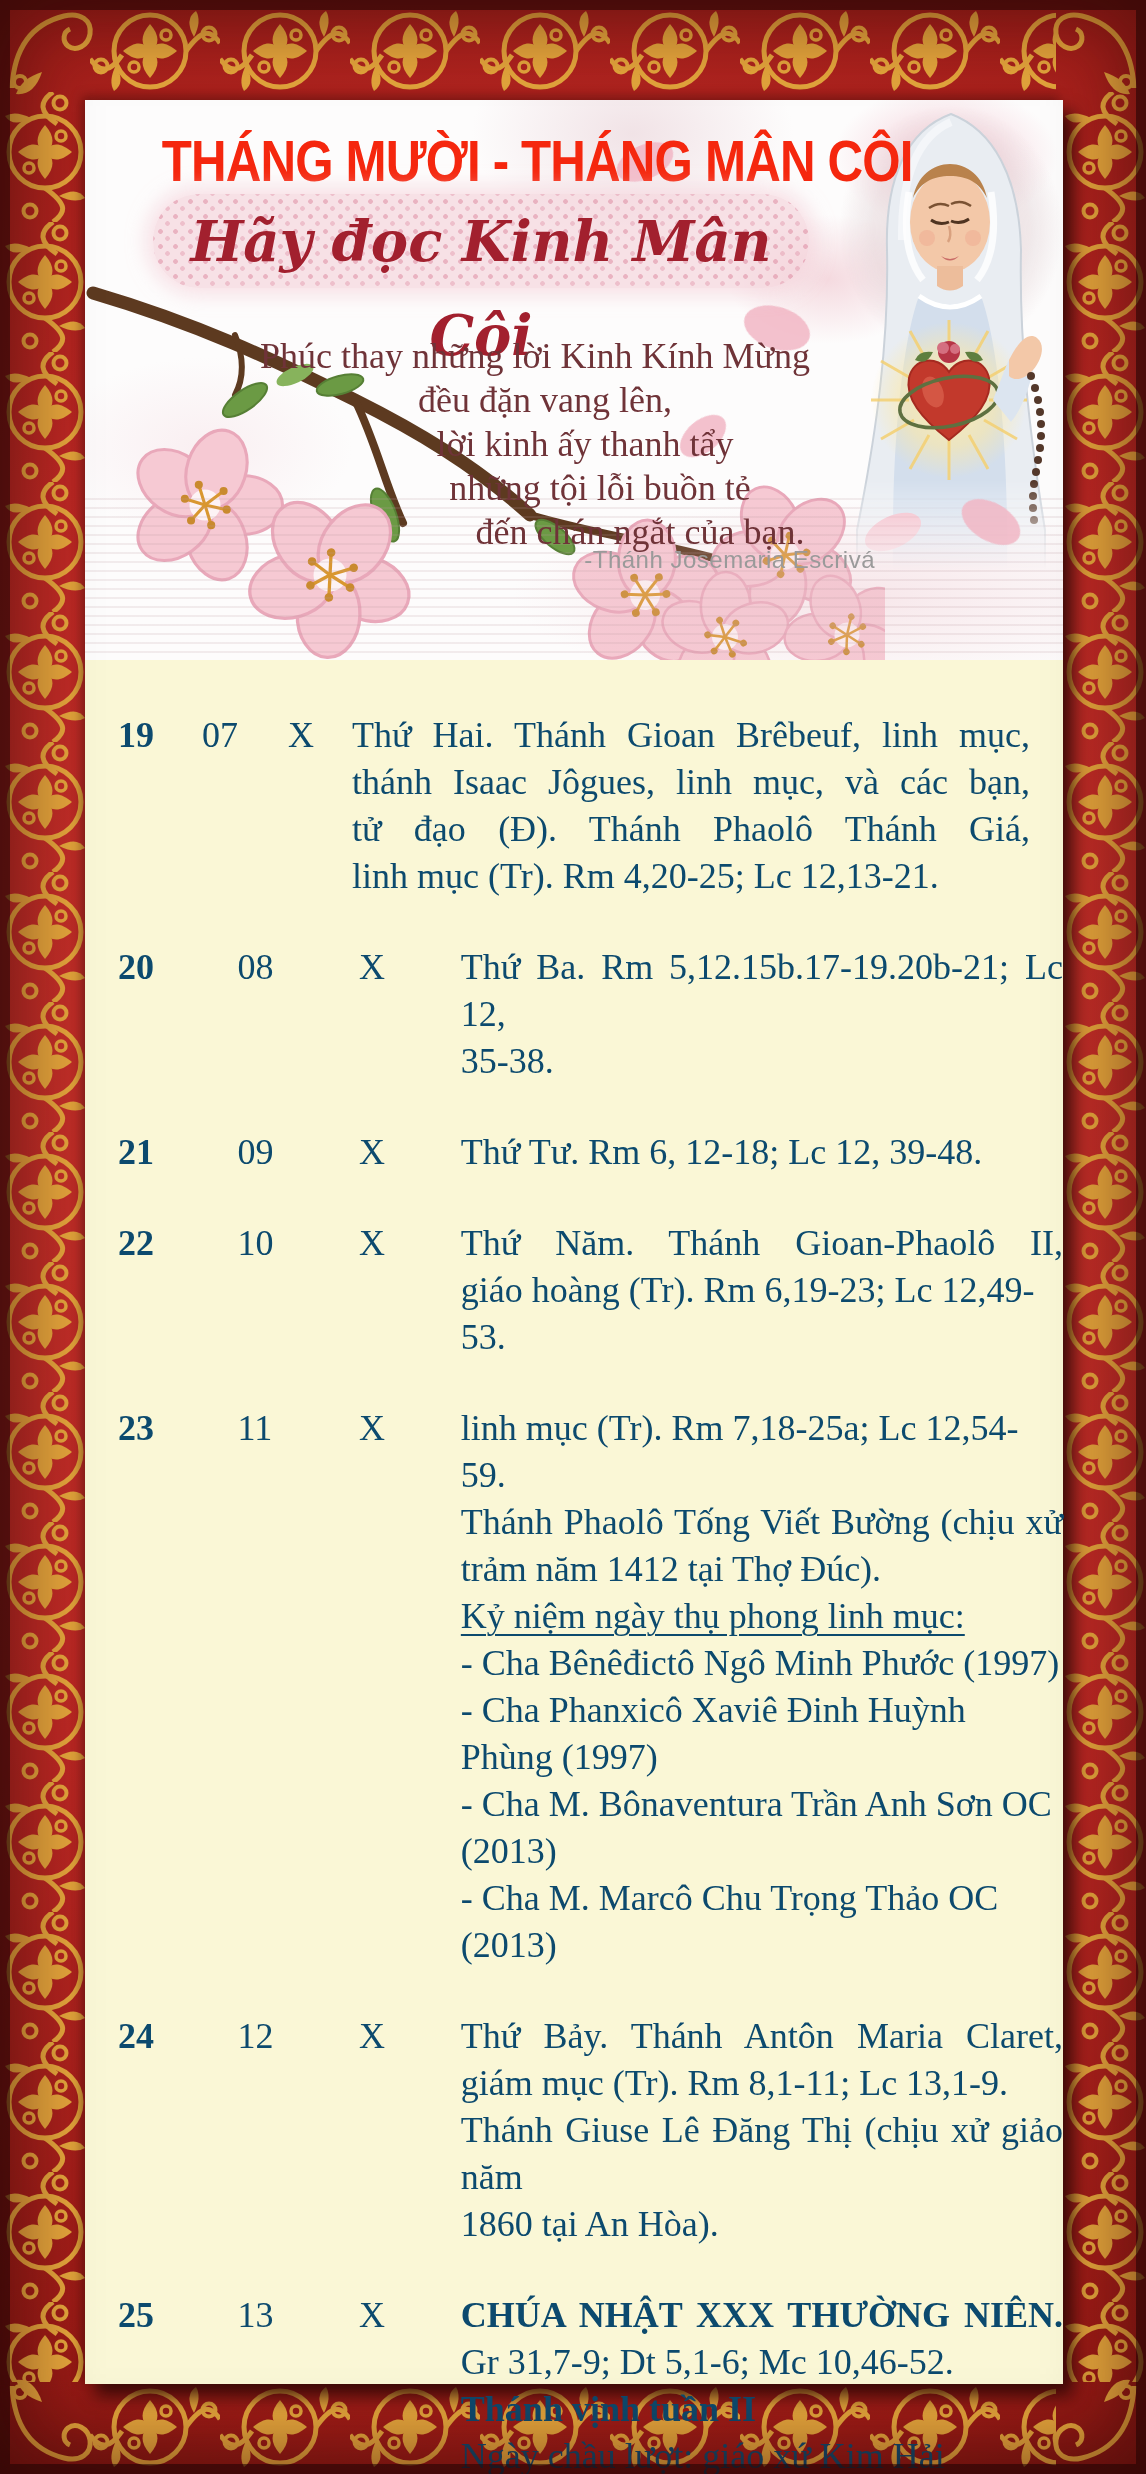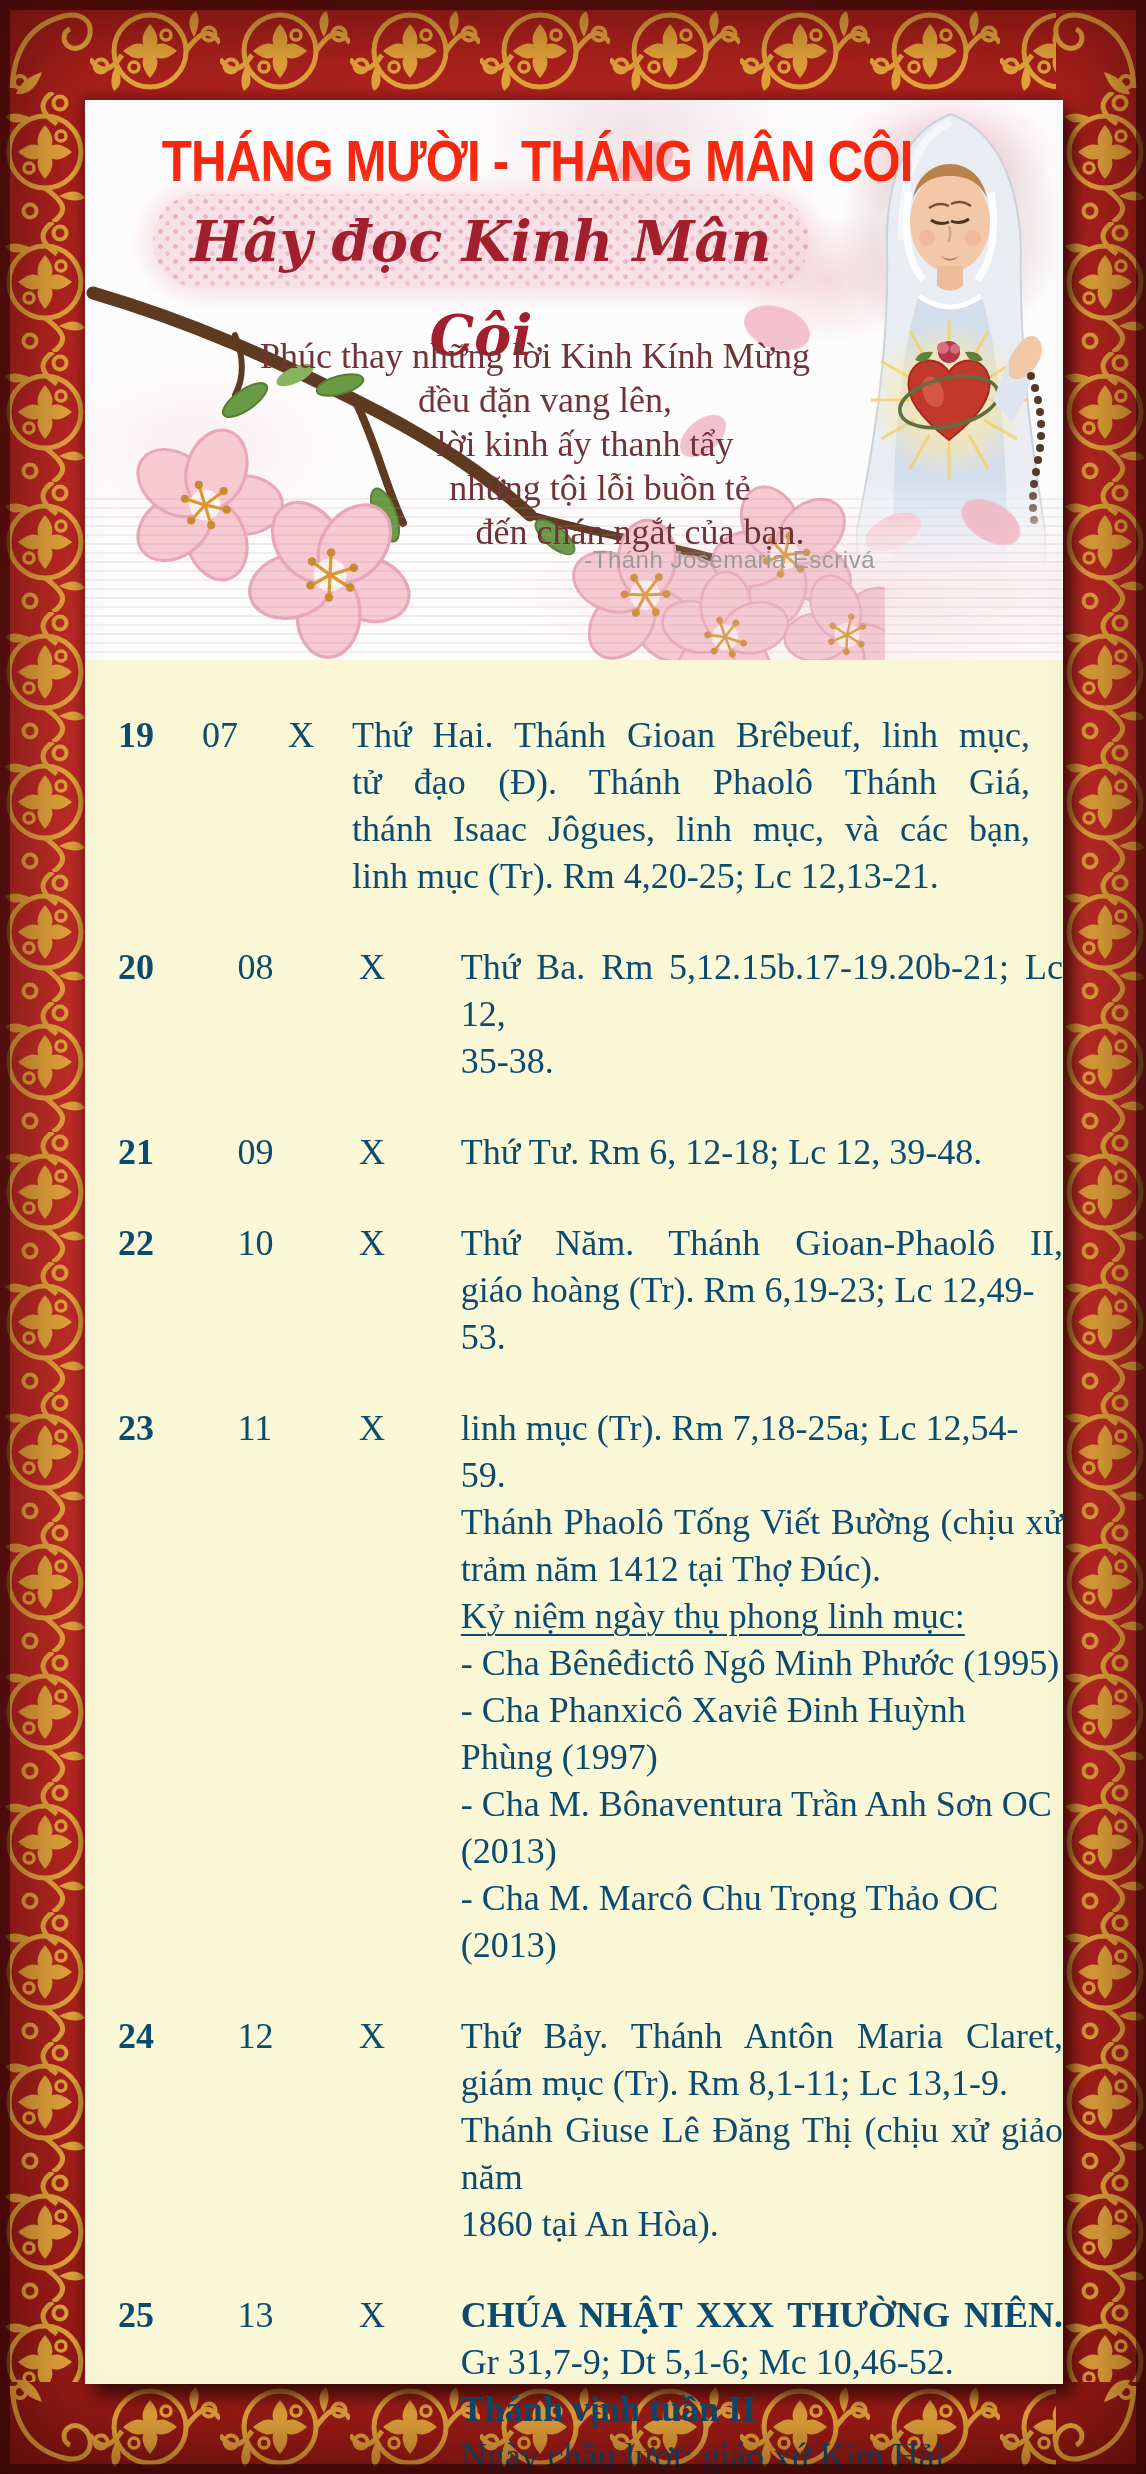--- a/index.html
+++ b/index.html
@@ -310,22 +310,22 @@
 
     <div class="entries">
 
       <div class="entry">
         <div class="e-date">19</div>
         <div class="e-lunar">07</div>
         <div class="e-mark">X</div>
         <div class="e-text">
           <p>
             <span class="fl">Thứ Hai. Thánh Gioan Brêbeuf, linh mục,</span>
+            <span class="fl">thánh Isaac Jôgues, linh mục, và các bạn,</span>
             <span class="fl">tử đạo (Đ). Thánh Phaolô Thánh Giá,</span>
-            <span class="fl">thánh Isaac Jôgues, linh mục, và các bạn,</span>
             <span class="ll">linh mục (Tr). Rm 4,20-25; Lc 12,13-21.</span>
           </p>
         </div>
       </div>
 
       <div class="entry">
         <div class="e-date">20</div>
         <div class="e-lunar">08</div>
         <div class="e-mark">X</div>
         <div class="e-text">
@@ -367,21 +367,21 @@
           <p>
             <span class="ll">linh mục (Tr). Rm 7,18-25a; Lc 12,54-59.</span>
           </p>
           <p class="p-gap">
             <span class="fl">Thánh Phaolô Tống Viết Bường (chịu xử</span>
             <span class="ll">trảm năm 1412 tại Thợ Đúc).</span>
           </p>
           <p class="p-gap-lg">
             <span class="uline">Kỷ niệm ngày thụ phong linh mục:</span>
           </p>
-          <p class="p-li">- Cha Bênêđictô Ngô Minh Phước (1995)</p>
+          <p class="p-li">- Cha Bênêđictô Ngô Minh Phước (1997)</p>
           <p class="p-li">- Cha Phanxicô Xaviê Đinh Huỳnh Phùng (1997)</p>
           <p class="p-li">- Cha M. Bônaventura Trần Anh Sơn OC (2013)</p>
           <p class="p-li">- Cha M. Marcô Chu Trọng Thảo OC (2013)</p>
         </div>
       </div>
 
       <div class="entry">
         <div class="e-date">24</div>
         <div class="e-lunar">12</div>
         <div class="e-mark">X</div>

